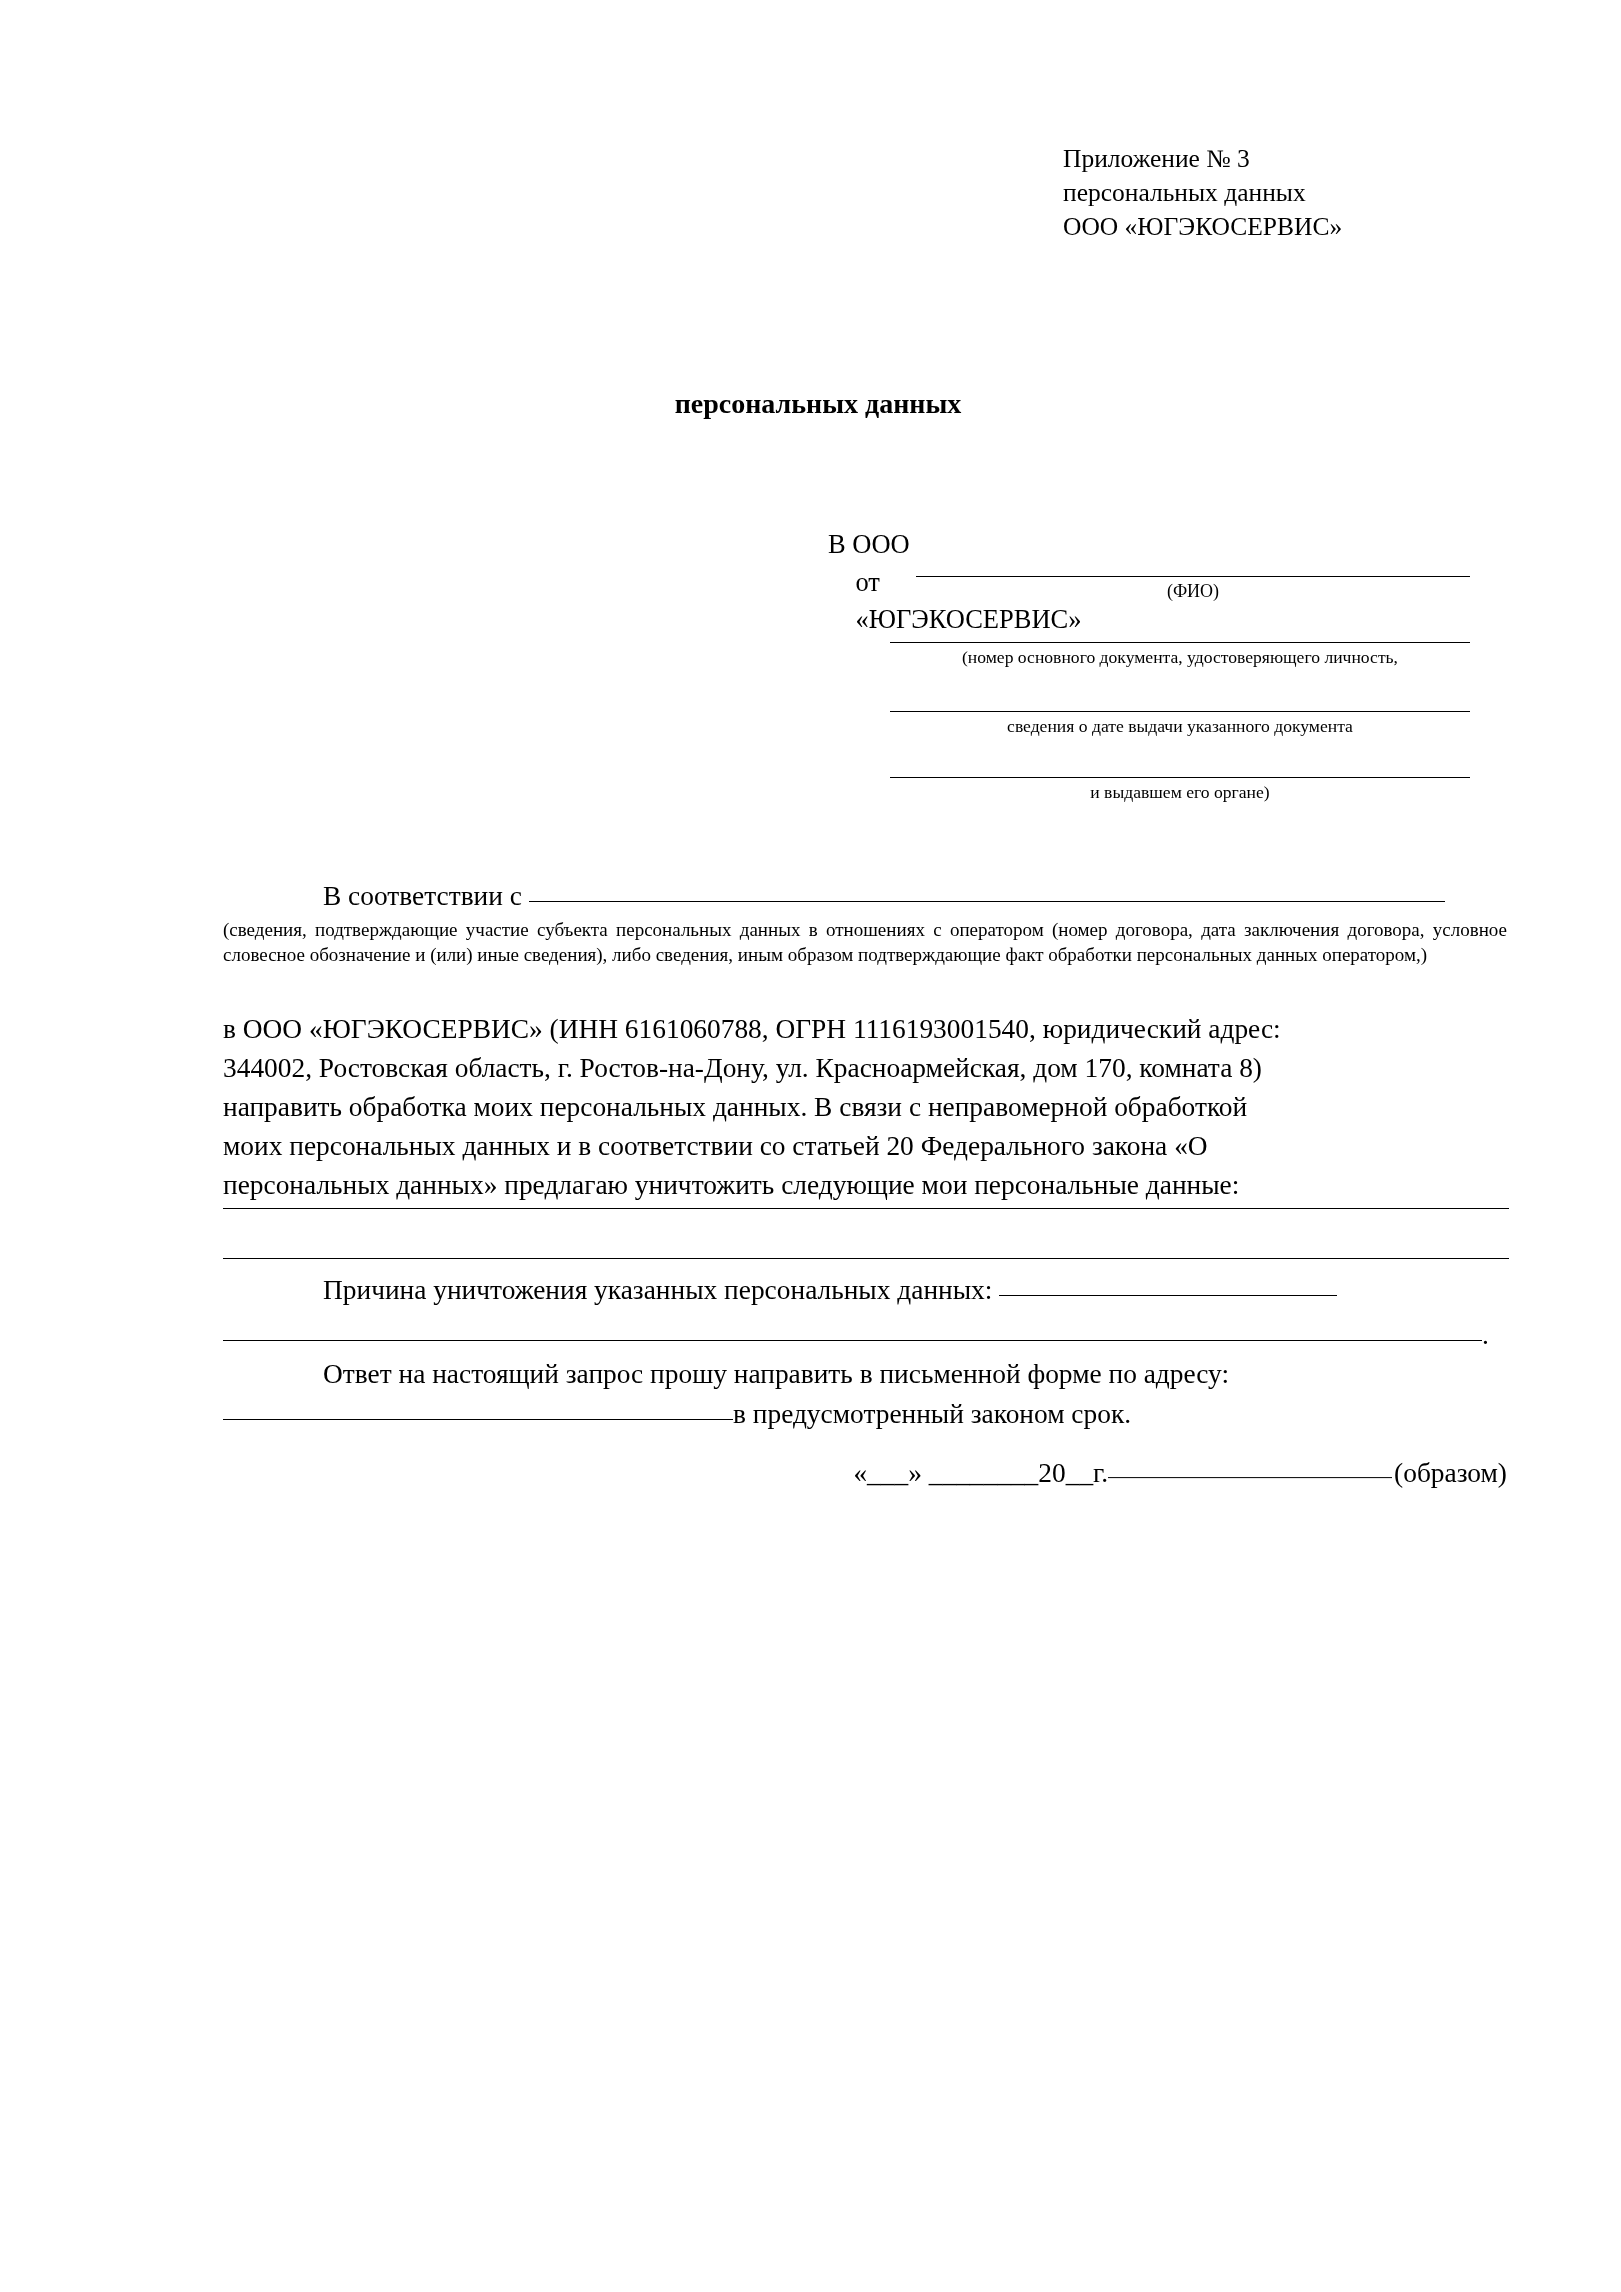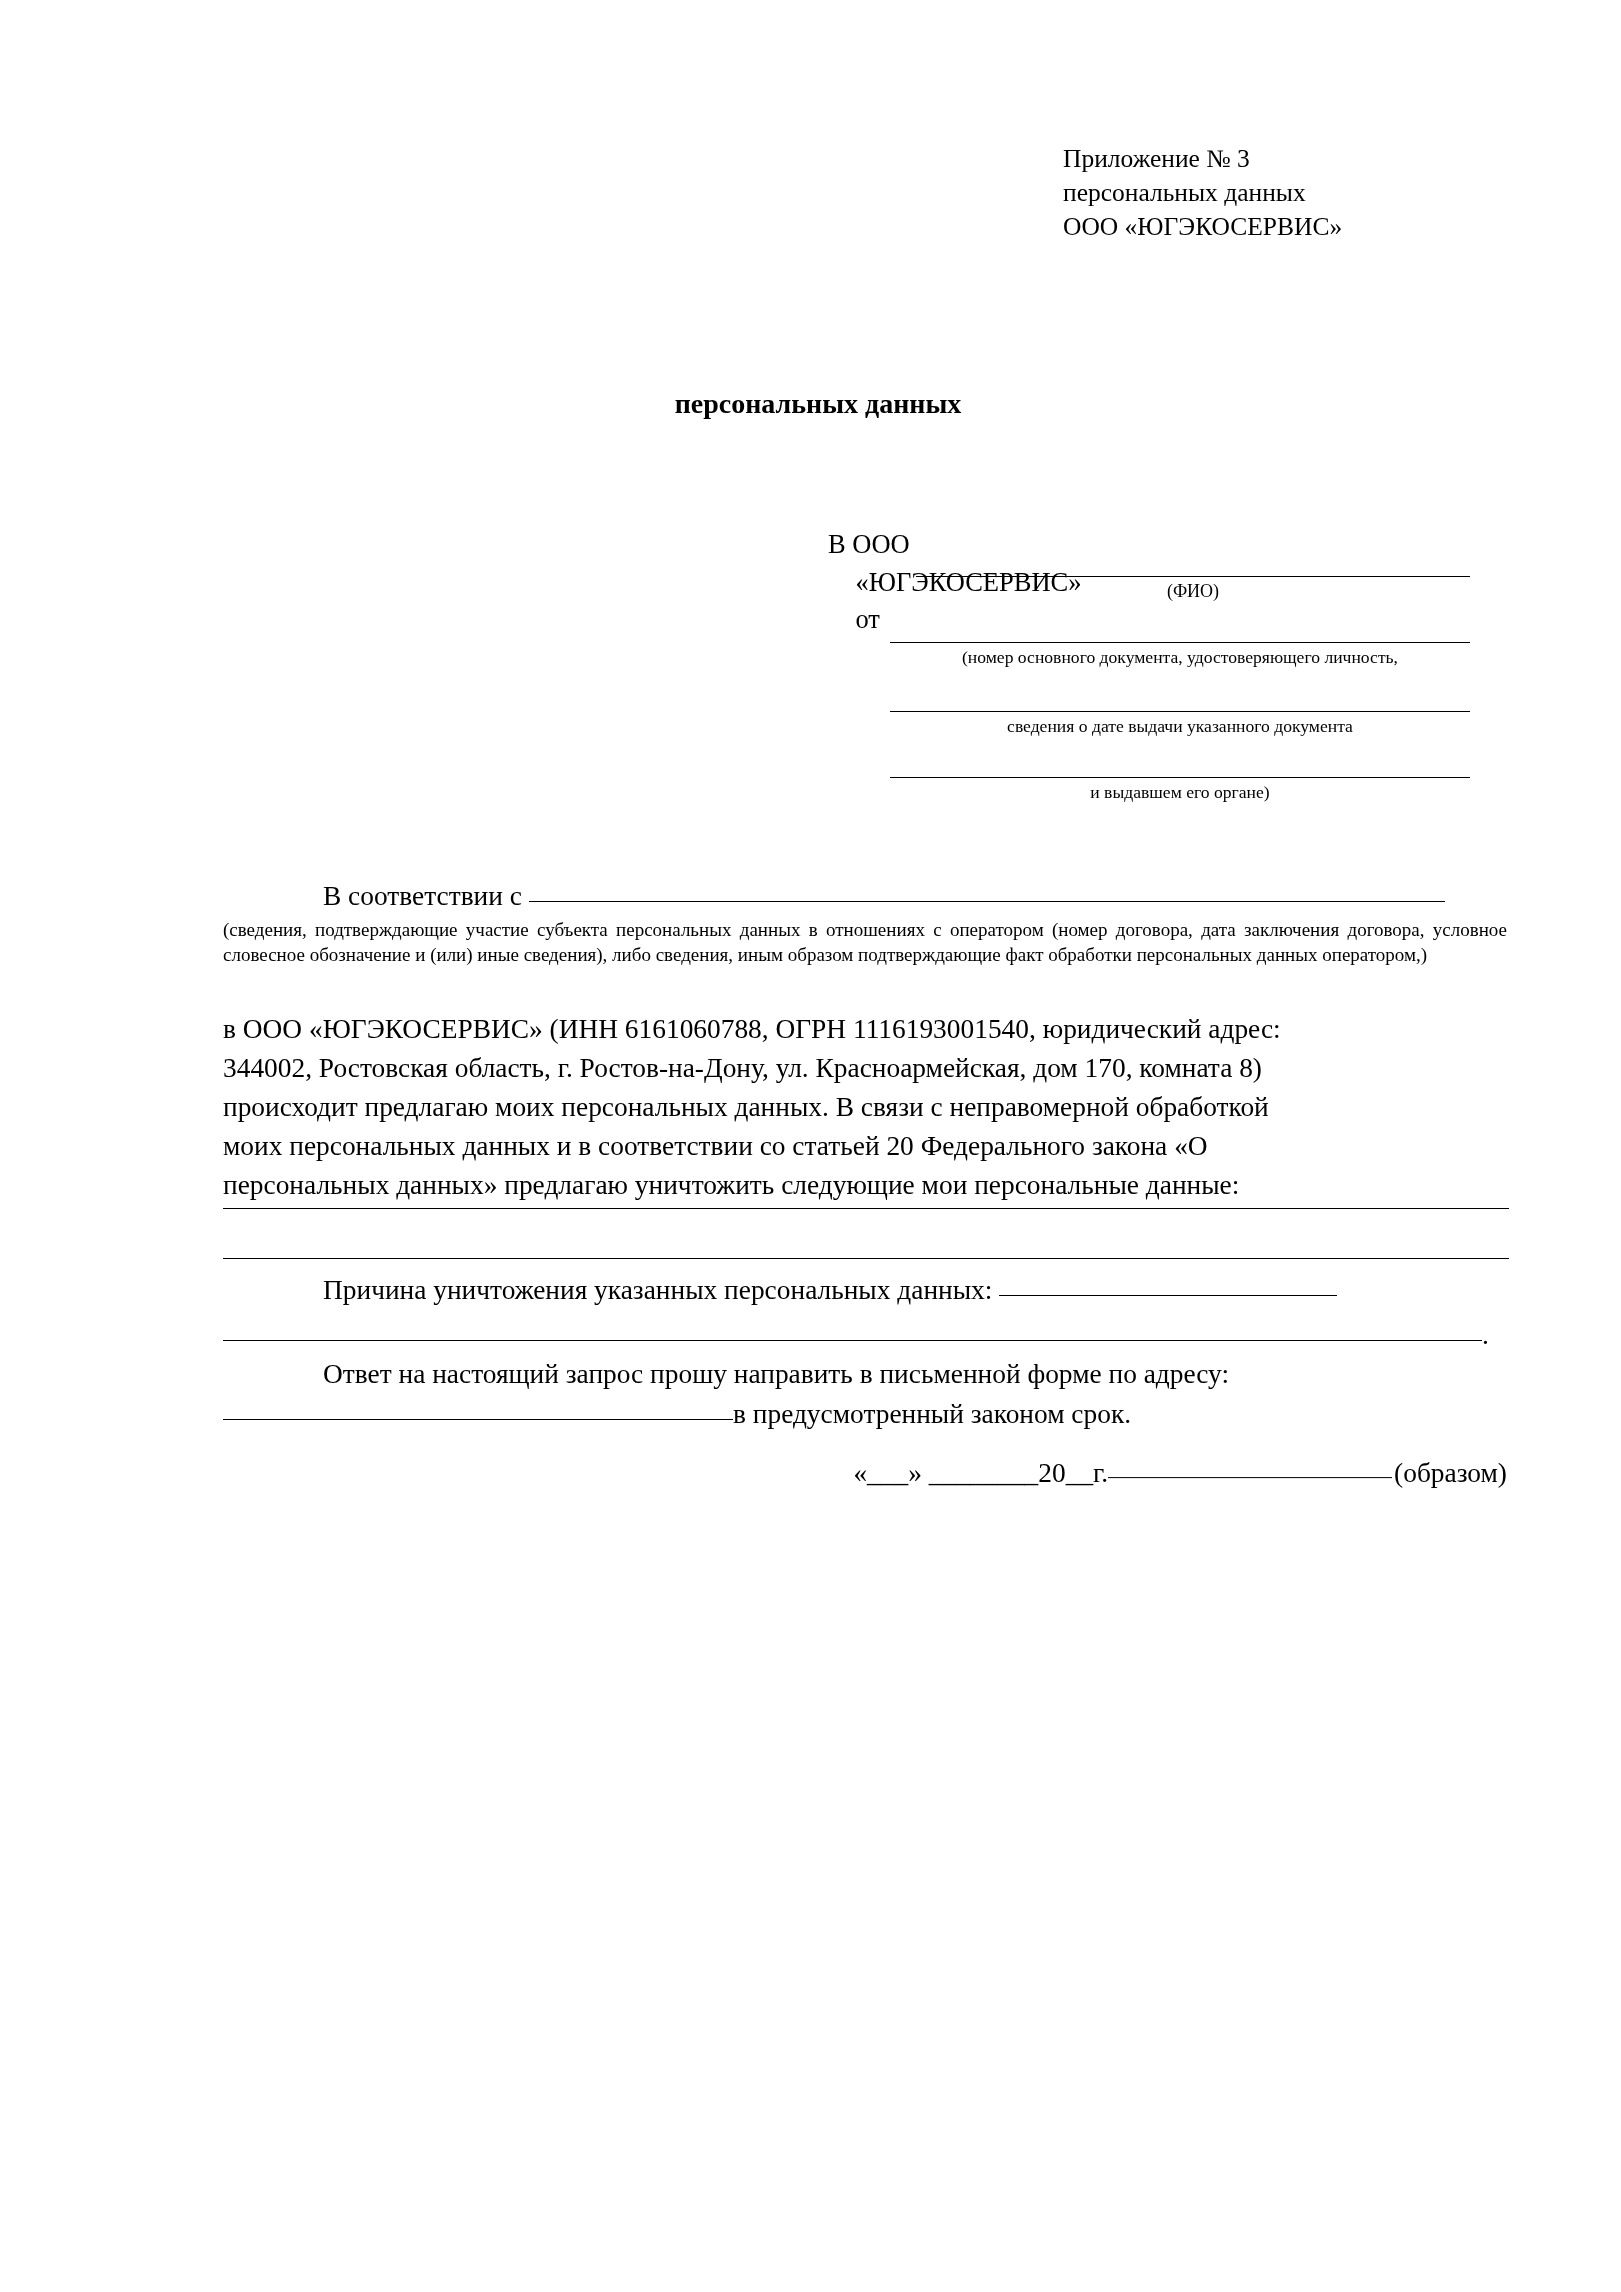--- a/index.html
+++ b/index.html
@@ -135,22 +135,22 @@
     <div>персональных данных</div>
     <div>ООО «ЮГЭКОСЕРВИС»</div>
   </div>
 
   <div class="doc-title">
     <div>персональных данных</div>
   </div>
 
   <div class="addressee">
     <div>В ООО</div>
+    <div class="line-ind">от</div>
     <div class="line-ind">«ЮГЭКОСЕРВИС»</div>
-    <div class="line-ind">от</div>
   </div>
 
   <div class="ruled" style="left:916px; top:576px; width:554px;">
     <div class="rule"></div>
     <div class="caption">(ФИО)</div>
   </div>
 
   <div class="ruled" style="left:890px; top:642px; width:580px;">
     <div class="rule"></div>
     <div class="caption small nowrap">(номер основного документа, удостоверяющего личность,</div>
@@ -169,21 +169,21 @@
   <div class="body-text" style="left:323px; top:877px; width:1186px;">
     <span>В соответствии с</span>
     <span class="inline-rule" style="width:916px;"></span>
   </div>
 
   <div class="tiny-note" style="left:223px; top:917px; width:1284px;">(сведения, подтверждающие участие субъекта персональных данных в отношениях с оператором (номер договора, дата заключения договора, условное словесное обозначение и (или) иные сведения), либо сведения, иным образом подтверждающие факт обработки персональных данных оператором,)</div>
 
   <div class="body-text" style="left:223px; top:1010px; width:1286px;">
     <div>в ООО «ЮГЭКОСЕРВИС»  (ИНН 6161060788, ОГРН 1116193001540, юридический адрес:</div>
     <div>344002, Ростовская область, г. Ростов-на-Дону, ул. Красноармейская, дом 170, комната 8)</div>
-    <div>происходит предлагаю моих персональных данных. В связи с неправомерной обработкой</div>
+    <div>направить обработка моих персональных данных. В связи с неправомерной обработкой</div>
     <div>моих персональных данных и в соответствии со статьей 20 Федерального закона «О</div>
     <div>персональных данных» предлагаю уничтожить следующие мои персональные данные:</div>
   </div>
 
   <div class="full-rule" style="left:223px; top:1208px; width:1286px;"></div>
   <div class="full-rule" style="left:223px; top:1258px; width:1286px;"></div>
 
   <div class="body-text" style="left:323px; top:1271px; width:1188px;">
     <span>Причина уничтожения указанных персональных данных:</span>
     <span class="inline-rule" style="width:338px;"></span>

